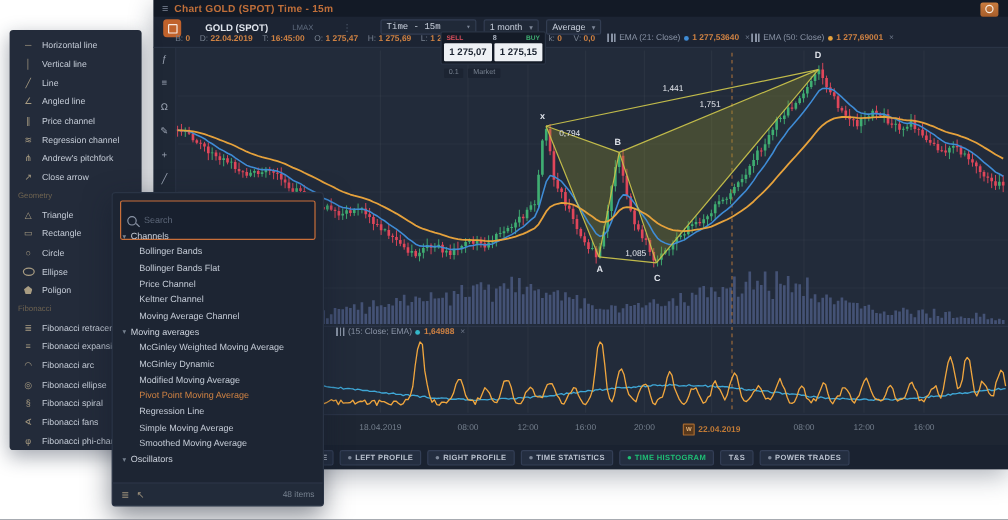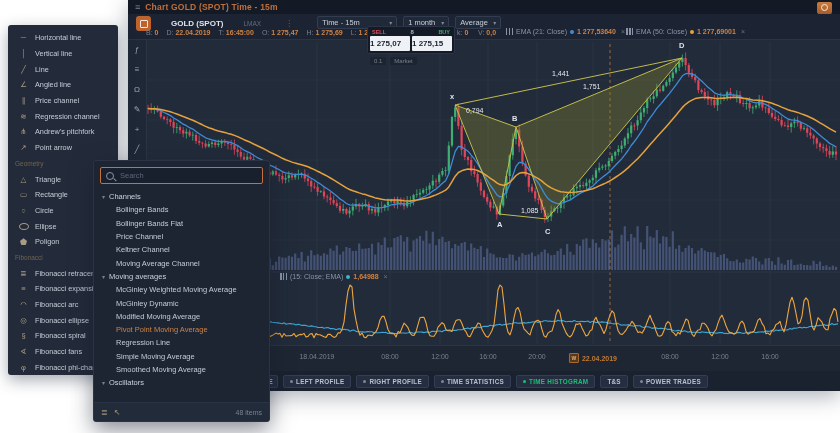--- a/index.html
+++ b/index.html
@@ -42,21 +42,21 @@
   .leg .nm{color:#8a94a6}
   .leg .dot{width:4px;height:4px;border-radius:50%}
   .leg .val{color:#cf8243;font-weight:bold}
   .leg .x{color:#6b7587;font-size:7px;margin-left:2px}
 
   .order{position:absolute;left:239px;top:26px;width:88px;z-index:4}
   .ow-main{background:#141b27;border:1px solid #2a3445;border-radius:2px;padding:2px}
   .ow-top{display:flex;justify-content:space-between;align-items:center;font-size:5.5px;font-weight:bold;padding:0 2px}
   .ow-top .s{color:#d94f5c}.ow-top .m{color:#aab3c0;font-size:6px}.ow-top .b{color:#3fae72}
   .ow-prices{display:flex;gap:2px;margin-top:1px}
-  .ow-prices div{flex:1;background:#eef1f5;color:#1b2330;font-size:8px;font-weight:bold;
+  .ow-prices div{flex:1;background:#eef1f5;color:#1b2330;font-size:8px;font-weight:bold;text-align:center;
                  padding:3px 0;border-radius:1px}
   .ow-sub{display:flex;gap:4px;margin-top:3px;margin-left:3px}
   .ow-sub div{background:#1c2432;color:#76808f;font-size:6px;padding:1px 4px;border-radius:1px}
 
   .strip{position:absolute;left:0;top:40px;height:305px;width:19px;background:#1f2836;border-right:1px solid #2a3445;
          display:flex;flex-direction:column;align-items:center;padding-top:4px;gap:9px;z-index:2;box-sizing:border-box}
   .strip span{color:#9aa3b2;font-size:8px;width:15px;height:11px;display:flex;align-items:center;justify-content:center}
 
   .lower-legend{position:absolute;left:152px;top:273px;z-index:2}
 
@@ -82,21 +82,21 @@
   .tp-label{color:#c6cdd8;font-size:7.3px;white-space:nowrap}
   .tp-header{height:15.7px;display:flex;align-items:center;padding-left:7px;color:#6e6350;font-size:6.5px}
   .shape-ellipse i{display:block;width:8px;height:5px;border:1px solid #a89c82;border-radius:50%}
   .shape-poligon i{display:block;width:7px;height:7px;background:#a89c82;
                    clip-path:polygon(50% 0,100% 38%,81% 100%,19% 100%,0 38%)}
 
   
   #indicator-menu{position:absolute;left:93px;top:160px;width:177px;height:262px;background:#1d2533;
                   border:1px solid #2a3445;border-radius:3px;box-shadow:0 8px 22px rgba(20,28,44,.5);
                   z-index:10;box-sizing:border-box;overflow:hidden}
-  .search{position:absolute;left:6px;right:6px;top:6px;height:17px;border:1px solid #c96f3a;border-radius:2px;
+  .search{position:absolute;left:6px;right:6px;top:6px;height:33px;border:1px solid #c96f3a;border-radius:2px;
           background:#18202e;display:flex;align-items:center;padding:0 5px;gap:4px;box-sizing:border-box}
   .search input{background:transparent;border:0;outline:0;color:#c8cfdb;font-size:7.5px;width:100%;font-family:inherit}
   .search input::placeholder{color:#5c6678}
   .mag{width:6px;height:6px;border:1px solid #8a94a6;border-radius:50%;position:relative;flex:none}
   .mag:after{content:"";position:absolute;width:3.5px;height:1px;background:#8a94a6;transform:rotate(45deg);right:-3px;bottom:-1.5px}
   .menu-list{position:absolute;left:0;right:0;top:29px;bottom:14px;overflow:hidden}
   .mg-header{height:13.3px;display:flex;align-items:center;gap:4px;padding-left:8px;color:#ccd2dc;font-size:7.5px}
   .mg-header .ch{color:#76818f;font-size:6px}
   .mi{height:13.3px;display:flex;align-items:center;padding-left:22px;color:#c4cbd6;font-size:7.5px;white-space:nowrap}
   .mi.hl{color:#cf8243}
@@ -163,21 +163,21 @@
         <i></i>
       </span>
   </div>
 
   <div class="toolbar">
     <span class="logo"></span>
     <span class="sym">GOLD (SPOT)</span>
     <span class="exch">LMAX</span>
     <span class="kebab">⋮</span>
     <span id="toolbar-selects" style="display:flex;gap:6px">
-        <div class="select" style="width: 80px;">
+        <div class="select" style="width: 80px; font-family: Liberation Mono, monospace;">
           <span>Time - 15m</span>
           <span class="chev">▾</span>
         </div>
         <div class="select" style="width: 46px;">
           <span>1 month</span>
           <span class="chev">▾</span>
         </div>
         <div class="select" style="width: 46px;">
           <span>Average</span>
           <span class="chev">▾</span>
@@ -337,21 +337,21 @@
       <div class="tp-item">
         <span class="tp-icon">≋</span>
         <span class="tp-label">Regression channel</span>
       </div>
       <div class="tp-item">
         <span class="tp-icon">⋔</span>
         <span class="tp-label">Andrew's pitchfork</span>
       </div>
       <div class="tp-item">
         <span class="tp-icon">↗</span>
-        <span class="tp-label">Point arrow</span>
+        <span class="tp-label">Close arrow</span>
       </div>
       <div class="tp-header">Geometry</div>
       <div class="tp-item">
         <span class="tp-icon">△</span>
         <span class="tp-label">Triangle</span>
       </div>
       <div class="tp-item">
         <span class="tp-icon">▭</span>
         <span class="tp-label">Rectangle</span>
       </div>

